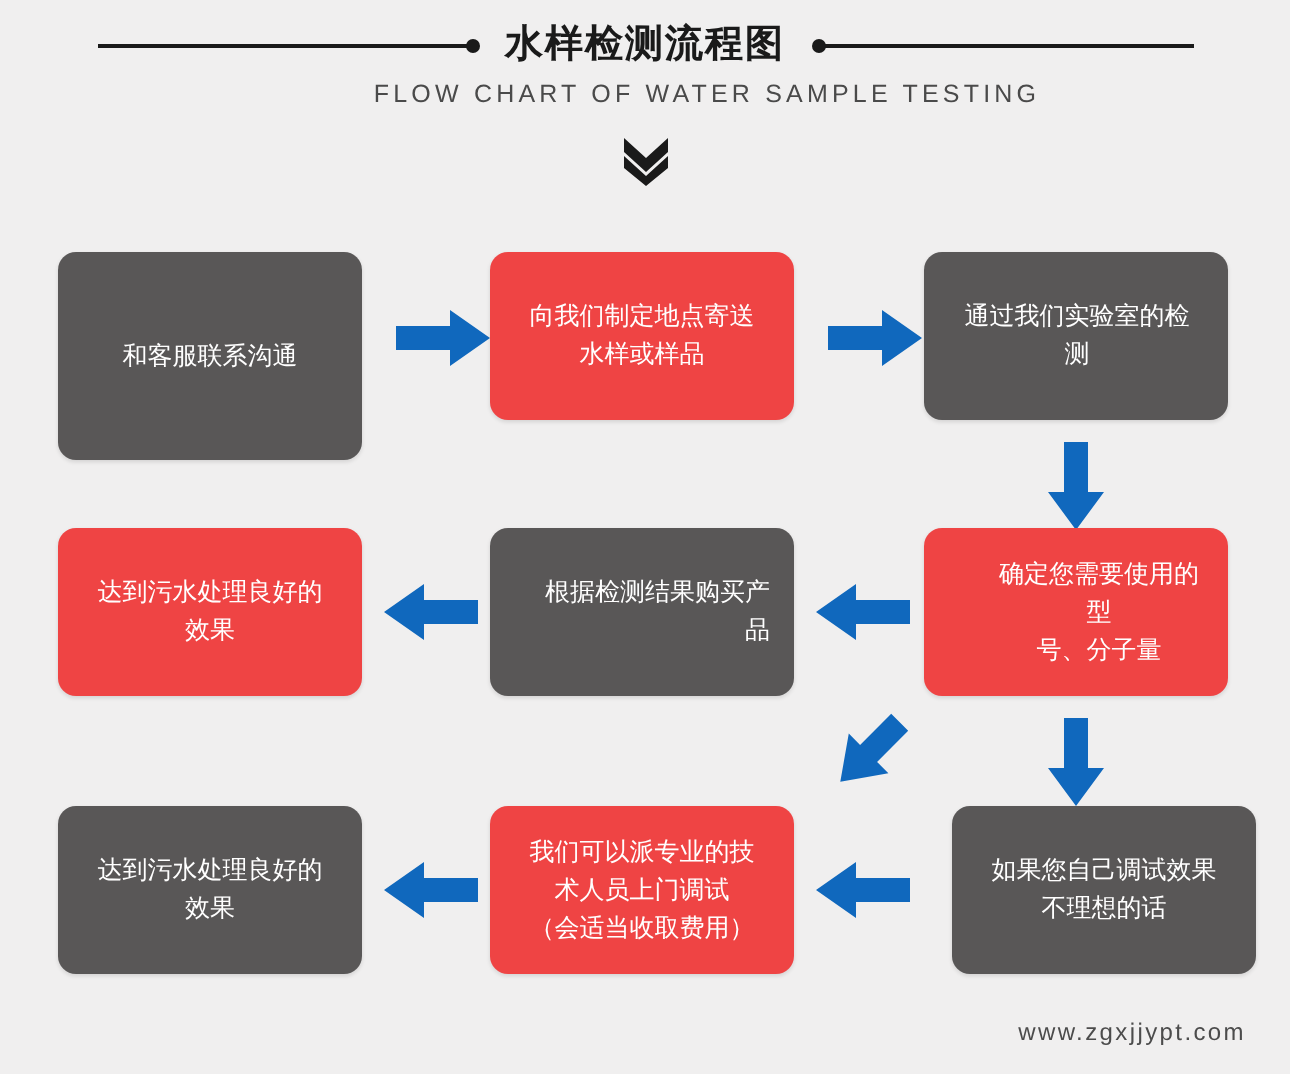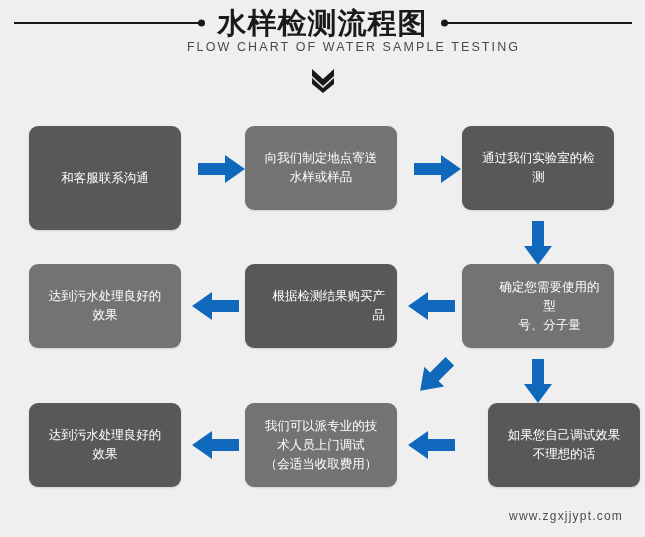--- a/index.html
+++ b/index.html
@@ -21,21 +21,21 @@
   .rule{position:relative;height:2px;background:#1a1a1a;flex:0 0 auto;}
   .rule.left{width:188px;}
   .rule.right{width:188px;}
   .rule .dot{
     position:absolute;top:50%;width:7px;height:7px;border-radius:50%;
     background:#1a1a1a;transform:translateY(-50%);
   }
   .rule.left .dot{right:-3px;}
   .rule.right .dot{left:-3px;}
   .main-title{
-    font-size:29px;font-weight:bold;color:#1a1a1a;
+    font-size:19px;font-weight:bold;color:#1a1a1a;
     letter-spacing:1px;white-space:nowrap;
     padding:0 16px;line-height:34px;
   }
   .sub-title{
     position:absolute;left:0;top:40px;width:645px;text-align:center;
     font-size:12.5px;color:#4a4a4a;letter-spacing:2.1px;
     font-weight:normal;white-space:nowrap;margin-left:31px;
   }
   .chevrons{
     position:absolute;left:0;top:66px;width:645px;height:28px;
@@ -50,21 +50,21 @@
     display:flex;align-items:center;justify-content:center;
     text-align:center;
     color:#ffffff;
     font-size:12.5px;
     line-height:19px;
     padding:4px 12px;
     box-sizing:border-box;
     box-shadow:0 1px 2px rgba(0,0,0,0.12);
   }
   .node.gray{background:#595757;}
-  .node.blue{background:#737373;}
+  .node.blue{background:#ef4444;}
   .node .txt{display:block;width:100%;white-space:pre-line;}
 
   
   .arrow{position:absolute;}
   .arrow svg{display:block;}
 
   
   .footer-url{
     position:absolute;right:22px;bottom:14px;
     font-family:Liberation Sans, sans-serif;
@@ -186,20 +186,20 @@
 术人员上门调试
 （会适当收取费用）</span>
   </div>
 
   <div class="arrow" style="left:408px;top:431px;">
     <svg width="47" height="28" viewBox="0 0 47 28" aria-hidden="true">
       <polygon points="47,8 20,8 20,0 0,14 20,28 20,20 47,20" fill="#1068bd"></polygon>
     </svg>
   </div>
 
-  <div class="node gray" style="left:488px;top:403px;width:152px;height:84px;">
+  <div class="node gray" style="left:476px;top:403px;width:152px;height:84px;">
     <span class="txt">如果您自己调试效果
 不理想的话</span>
   </div>
 
   <div class="footer-url">www.zgxjjypt.com</div>
 
 </div>
 
 </body></html>

